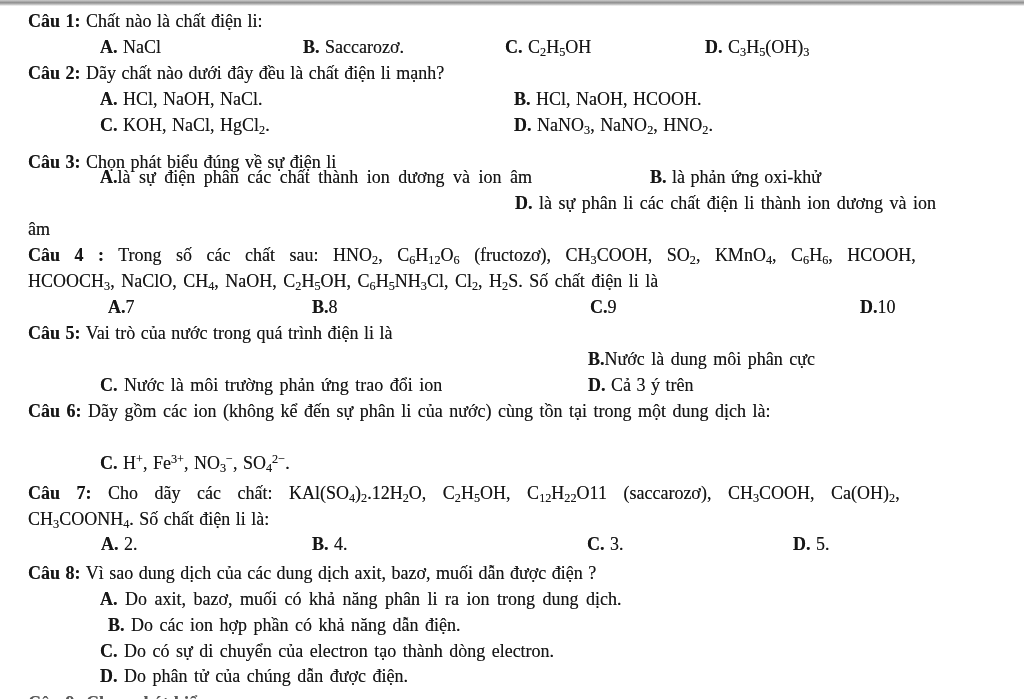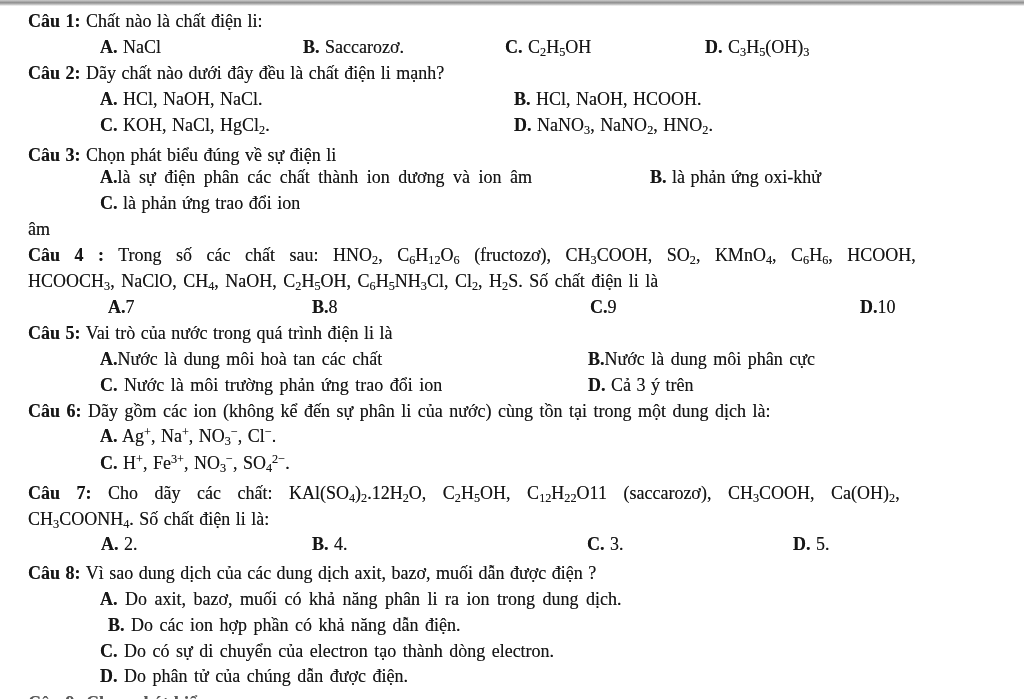--- a/index.html
+++ b/index.html
@@ -48,29 +48,29 @@
   </div>
   <div class="line" style="top:87px">
     <span class="ind" style="left:100px"><b>A.</b><span> HCl, NaOH, NaCl.</span></span>
     <span class="ind" style="left:514px"><b>B.</b><span> HCl, NaOH, HCOOH.</span></span>
   </div>
   <div class="line" style="top:113px">
     <span class="ind" style="left:100px"><b>C.</b><span> KOH, NaCl, HgCl<sub>2</sub>.</span></span>
     <span class="ind" style="left:514px"><b>D.</b><span> NaNO<sub>3</sub>, NaNO<sub>2</sub>, HNO<sub>2</sub>.</span></span>
   </div>
 
-  <div class="line" style="top:143px">
+  <div class="line" style="top:150px">
     <span class="ind" style="left:28px"><b>Câu 3:</b><span> Chọn phát biểu đúng về sự điện li</span></span>
   </div>
   <div class="line" style="top:165px">
     <span class="ind ws4" style="left:100px"><b>A.</b><span>là sự điện phân các chất thành ion dương và ion âm</span></span>
     <span class="ind" style="left:650px"><b>B.</b><span> là phản ứng oxi-khử</span></span>
   </div>
   <div class="line" style="top:191px">
-    <span class="ind" style="left:100px"><b>C.</b><span> là phản ứng trao đổi ion</span></span>
+    <span class="ind ws2" style="left:515px"><b>D.</b><span> là sự phân li các chất điện li thành ion dương và ion</span></span>
   </div>
   <div class="line" style="top:217px">
     <span class="ind" style="left:28px">âm</span>
   </div>
 
   <div class="line ws10" style="top:243px">
     <span class="ind" style="left:28px"><b>Câu 4 :</b><span> Trong số các chất sau: HNO<sub>2</sub>, C<sub>6</sub>H<sub>12</sub>O<sub>6</sub> (fructozơ), CH<sub>3</sub>COOH, SO<sub>2</sub>, KMnO<sub>4</sub>, C<sub>6</sub>H<sub>6</sub>, HCOOH,</span></span>
   </div>
   <div class="line ws2" style="top:269px">
     <span class="ind" style="left:28px">HCOOCH<sub>3</sub>, NaClO, CH<sub>4</sub>, NaOH, C<sub>2</sub>H<sub>5</sub>OH, C<sub>6</sub>H<sub>5</sub>NH<sub>3</sub>Cl, Cl<sub>2</sub>, H<sub>2</sub>S. Số chất điện li là</span>
@@ -79,33 +79,31 @@
     <span class="ind" style="left:108px"><b>A.</b><span>7</span></span>
     <span class="ind" style="left:312px"><b>B.</b><span>8</span></span>
     <span class="ind" style="left:590px"><b>C.</b><span>9</span></span>
     <span class="ind" style="left:860px"><b>D.</b><span>10</span></span>
   </div>
 
   <div class="line" style="top:321px">
     <span class="ind" style="left:28px"><b>Câu 5:</b><span> Vai trò của nước trong quá trình điện li là</span></span>
   </div>
   <div class="line" style="top:347px">
-    <span class="ind ws2" style="left:100px"><b>A.</b><span>Nước là dung môi hoà tan các chất</span></span>
     <span class="ind ws2" style="left:588px"><b>B.</b><span>Nước là dung môi phân cực</span></span>
   </div>
   <div class="line" style="top:373px">
     <span class="ind ws2" style="left:100px"><b>C.</b><span> Nước là môi trường phản ứng trao đổi ion</span></span>
     <span class="ind" style="left:588px"><b>D.</b><span> Cả 3 ý trên</span></span>
   </div>
 
   <div class="line ws2" style="top:399px">
     <span class="ind" style="left:28px"><b>Câu 6:</b><span> Dãy gồm các ion (không kể đến sự phân li của nước) cùng tồn tại trong một dung dịch là:</span></span>
   </div>
   <div class="line" style="top:424px">
-    <span class="ind" style="left:100px"><b>A.</b><span> Ag<sup>+</sup>, Na<sup>+</sup>, NO<sub>3</sub><sup>−</sup>, Cl<sup>−</sup>.</span></span>
   </div>
   <div class="line" style="top:451px">
     <span class="ind" style="left:100px"><b>C.</b><span> H<sup>+</sup>, Fe<sup>3+</sup>, NO<sub>3</sub><sup>−</sup>, SO<sub>4</sub><sup>2−</sup>.</span></span>
   </div>
 
   <div class="line ws12" style="top:481px">
     <span class="ind" style="left:28px"><b>Câu 7:</b><span> Cho dãy các chất: KAl(SO<sub>4</sub>)<sub>2</sub>.12H<sub>2</sub>O, C<sub>2</sub>H<sub>5</sub>OH, C<sub>12</sub>H<sub>22</sub>O11 (saccarozơ), CH<sub>3</sub>COOH, Ca(OH)<sub>2</sub>,</span></span>
   </div>
   <div class="line" style="top:507px">
     <span class="ind" style="left:28px">CH<sub>3</sub>COONH<sub>4</sub>. Số chất điện li là:</span>

